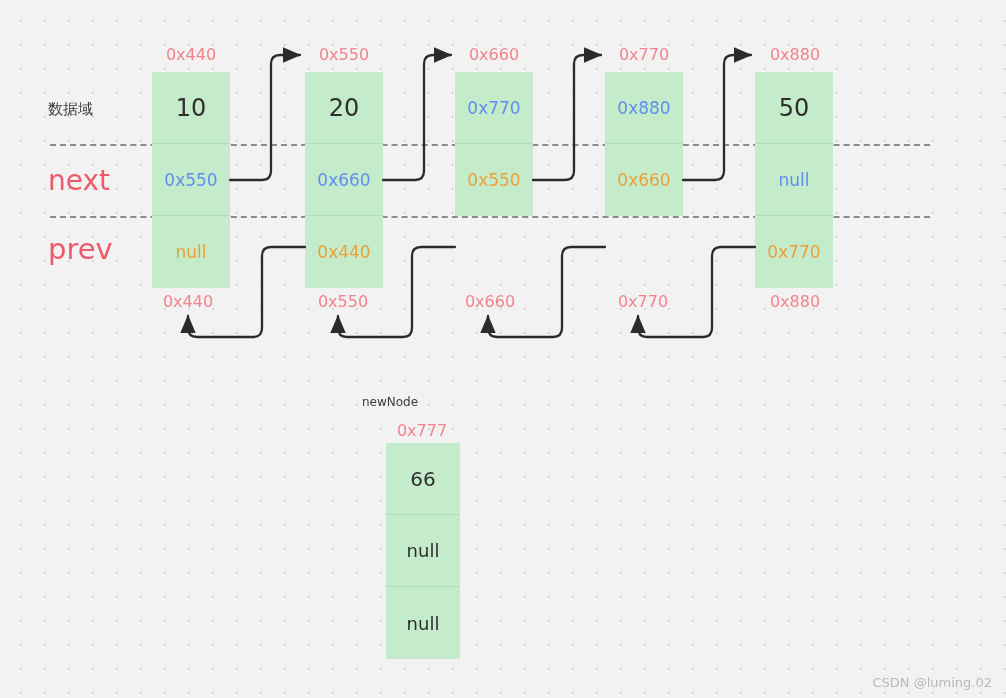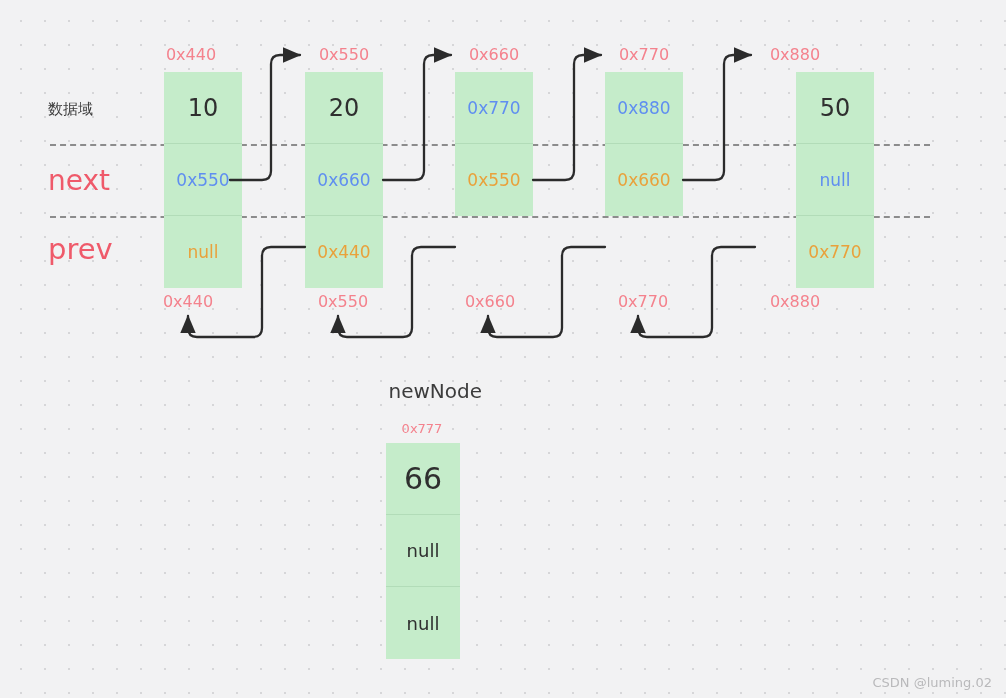--- a/index.html
+++ b/index.html
@@ -106,45 +106,45 @@
     top: 0;
     width: 1006px;
     height: 698px;
     pointer-events: none;
   }
 
   
   #newnode-title {
     position: absolute;
     left: 362px;
-    top: 379px;
+    top: 395px;
     width: 120px;
-    text-align: right;
-    font-size: 20px;
+    text-align: left;
+    font-size: 12px;
     color: #3c3c3c;
   }
   #newnode-addr {
     position: absolute;
     left: 362px;
     top: 421px;
     width: 120px;
     text-align: center;
-    font-size: 13px;
+    font-size: 16px;
     color: #f4828d;
   }
   #newnode {
     position: absolute;
     left: 386px;
     top: 443px;
     width: 74px;
   }
   #newnode .cell {
     width: 74px;
     height: 72px;
-    font-size: 30px;
+    font-size: 20px;
     color: #2f2f2f;
   }
   #newnode .cell.nullcell { font-size: 18px; }
 
   
   #watermark {
     position: absolute;
     right: 14px;
     bottom: 8px;
     font-size: 13px;
@@ -158,21 +158,21 @@
 <div id="canvas">
 
   <div class="sep" id="sep-next"></div>
   <div class="sep" id="sep-prev"></div>
 
   <div class="row-label" id="label-data">数据域</div>
   <div class="row-label" id="label-next">next</div>
   <div class="row-label" id="label-prev">prev</div>
 
   <div class="addr top" style="left:131px">0x440</div>
-  <div class="node" style="left:164px">
+  <div class="node" style="left:152px">
     <div class="cell data">10</div>
     <div class="cell next">0x550</div>
     <div class="cell prev">null</div>
   </div>
   <div class="addr bottom" style="left:128px">0x440</div>
 
   <div class="addr top" style="left:284px">0x550</div>
   <div class="node" style="left:305px">
     <div class="cell data">20</div>
     <div class="cell next">0x660</div>
@@ -188,21 +188,21 @@
   <div class="addr bottom" style="left:430px">0x660</div>
 
   <div class="addr top" style="left:584px">0x770</div>
   <div class="node" style="left:605px">
     <div class="cell next">0x880</div>
     <div class="cell prev">0x660</div>
   </div>
   <div class="addr bottom" style="left:583px">0x770</div>
 
   <div class="addr top" style="left:735px">0x880</div>
-  <div class="node" style="left:796px">
+  <div class="node" style="left:755px">
     <div class="cell data">50</div>
     <div class="cell next">null</div>
     <div class="cell prev">0x770</div>
   </div>
   <div class="addr bottom" style="left:735px">0x880</div>
 
   <svg id="arrows" viewBox="0 0 1006 698">
     <defs>
       <marker id="ah" markerWidth="9" markerHeight="9" refX="7.5" refY="4" orient="auto">
         <path d="M0,0.6 L8,4 L0,7.4 Z" fill="#2b2b2b"></path>

